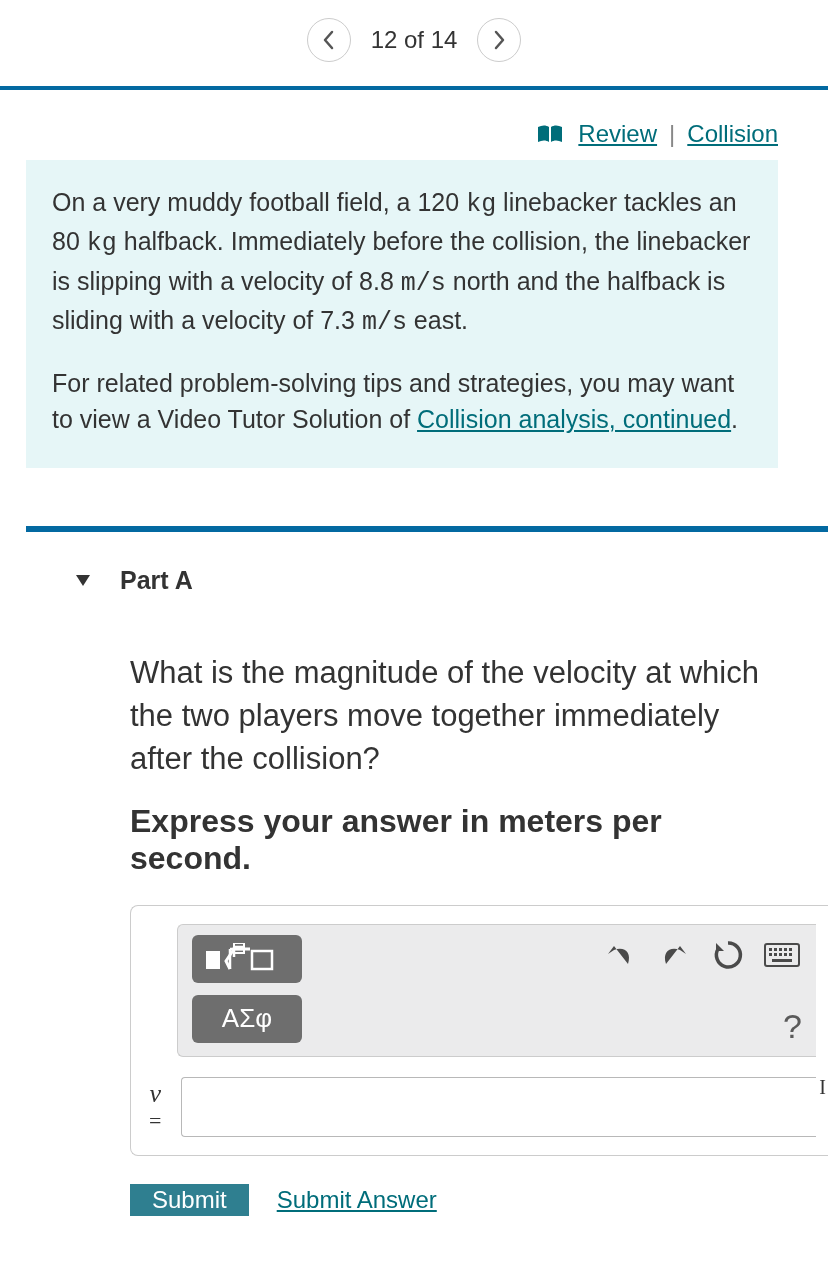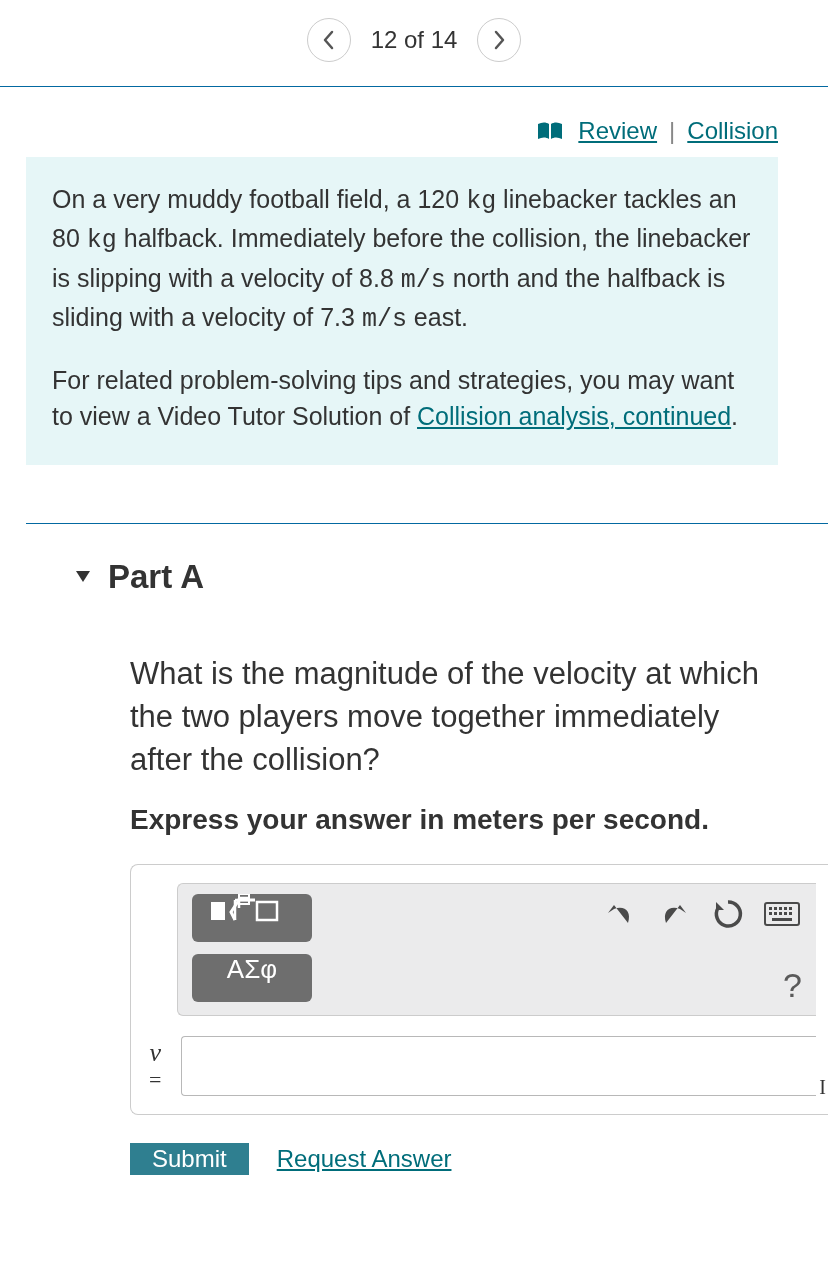--- a/index.html
+++ b/index.html
@@ -9,21 +9,21 @@
     width: 828px;
     height: 1285px;
     color: #333;
   }
   .pager {
     display: flex;
     align-items: center;
     justify-content: center;
     padding: 18px 0 24px;
     gap: 20px;
-    border-bottom: 1px solid #0369a1;
+    border-bottom: 4px solid #0369a1;
   }
   .pager-btn {
     width: 44px;
     height: 44px;
     border-radius: 50%;
     border: 1.5px solid #ccc;
     display: flex;
     align-items: center;
     justify-content: center;
     color: #444;
@@ -56,44 +56,44 @@
   .problem-box p {
     font-size: 25px;
     line-height: 1.45;
     color: #333;
   }
   .problem-box p + p { margin-top: 24px; }
   .problem-box a { color: #006d7a; text-decoration: underline; }
   .unit { font-family: Liberation Mono, monospace; }
   .part-header {
     margin: 58px 0 0 26px;
-    border-top: 1px solid #0369a1;
+    border-top: 6px solid #0369a1;
     padding: 34px 0 30px 50px;
     display: flex;
     align-items: center;
-    gap: 18px;
-    font-size: 33px;
+    gap: 30px;
+    font-size: 25px;
     font-weight: bold;
   }
   .part-header .tri {
     width: 0; height: 0;
     border-left: 7px solid transparent;
     border-right: 7px solid transparent;
     border-top: 11px solid #333;
   }
   .question {
     margin: 26px 50px 0 130px;
   }
   .question .q-text {
     font-size: 31px;
     line-height: 1.4;
     color: #333;
   }
   .question .q-instruct {
-    font-size: 28px;
+    font-size: 32px;
     font-weight: bold;
     color: #333;
     margin-top: 22px;
   }
   .answer-shell {
     margin: 28px 0 0 130px;
     border: 1px solid #ccc;
     border-right: none;
     border-radius: 8px 0 0 8px;
     padding: 18px 12px 18px 18px;
@@ -114,22 +114,23 @@
     display: flex;
     align-items: center;
     gap: 14px;
   }
   .toolbar-left { display: flex; flex-direction: column; gap: 12px; }
   .toolbar-right-col { display: flex; flex-direction: column; align-items: flex-end; gap: 32px; }
   .tool-btn {
     background: #6e6e6e;
     border-radius: 6px;
     height: 48px;
-    width: 120px;
-    display: flex;
+    width: 110px;
+    display: flex;
+    align-items: center;
     justify-content: center;
     color: #fff;
     font-size: 26px;
     cursor: pointer;
   }
   .tool-btn.math-tmpl svg { display:block; }
   .icon-btn {
     width: 40px; height: 40px;
     display: flex; align-items: center; justify-content: center;
     color: #4a4a4a;
@@ -304,16 +305,16 @@
     <div class="var-label">
       <span>v</span>
       <span class="eq">=</span>
     </div>
     <input class="answer-input" type="text" value="" style="">
   </div>
 </div>
 
 <div class="actions">
   <button class="submit-btn">Submit</button>
-  <a href="#" class="request-link">Request Answer</a>
+  <a href="#" class="request-link">Submit Answer</a>
 </div>
 
 <span class="cursor-mark">I</span>
 
 </body></html>

